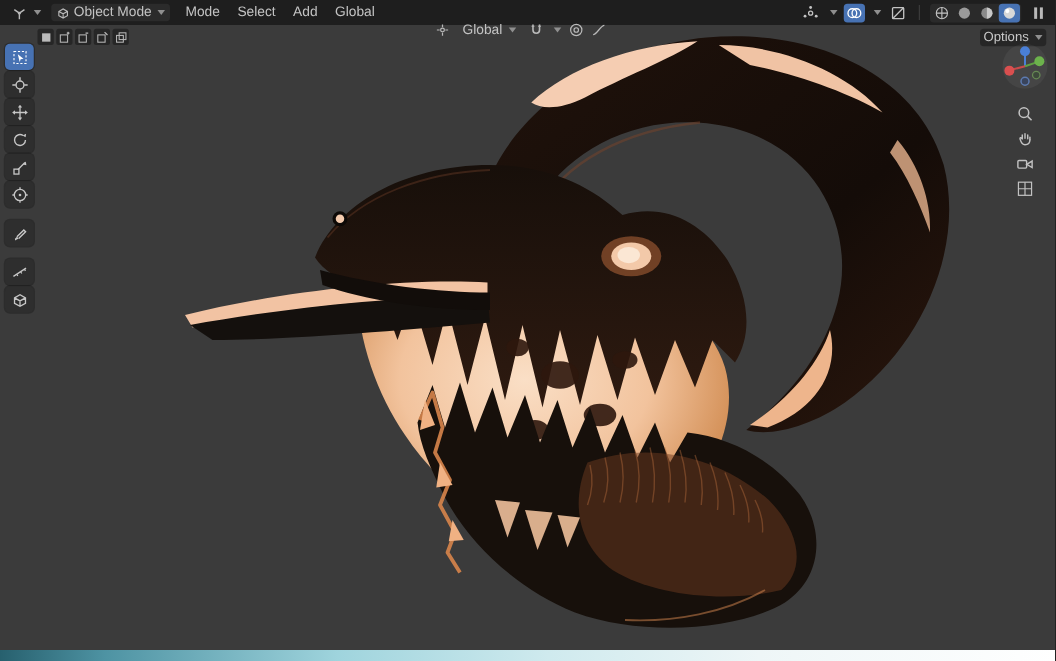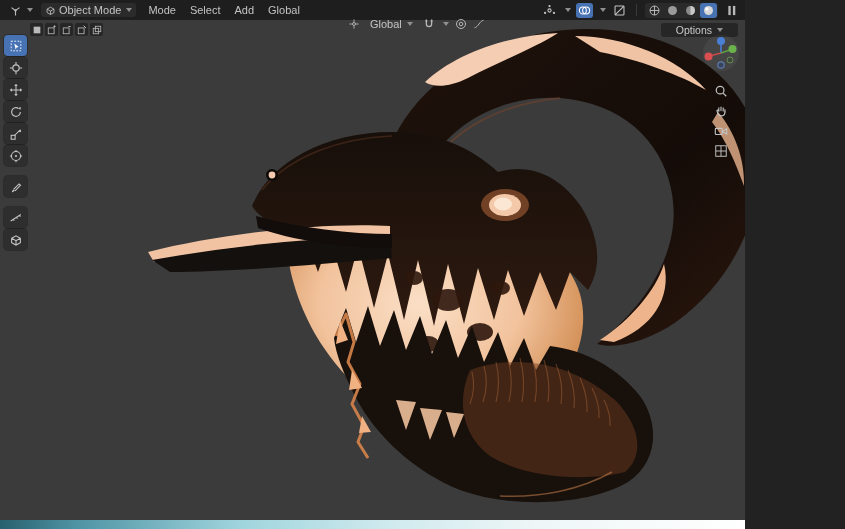--- a/index.html
+++ b/index.html
@@ -1,16 +1,16 @@
 <!DOCTYPE html>
 <html><head>
 <meta charset="utf-8">
 <style>
   html,body{margin:0;padding:0;background:#222;}
-  .app{position:relative;width:745px;height:529px;overflow:hidden;
+  .app{position:relative;width:844px;height:529px;overflow:hidden;
        font-family:"Liberation Sans","DejaVu Sans",sans-serif;
        font-size:11px;color:#c3c3c3;background:#3b3b3b;}
 
   
   .topbar{position:absolute;top:0;left:0;right:0;height:20px;background:#1e1e1e;
           display:flex;align-items:center;padding:0 5px;z-index:10;}
   .hgroup{display:flex;align-items:center;gap:3px;padding:1px 4px;border-radius:3px;cursor:default;}
   .hgroup.pill{background:#2b2b2b;}
   .caret{width:0;height:0;border-left:3px solid transparent;border-right:3px solid transparent;
          border-top:4px solid #8f8f8f;display:inline-block;margin-left:2px;}
@@ -29,21 +29,21 @@
   .viewport{position:absolute;top:20px;left:0;right:0;bottom:9px;background:#3b3b3b;overflow:hidden;}
   .scene{position:absolute;top:0;left:0;z-index:1;}
 
   
   .tool-settings{position:absolute;top:3px;left:30px;display:flex;gap:2px;z-index:5;}
   .ts-btn{width:13px;height:13px;background:#262626;border-radius:2px;display:flex;
           align-items:center;justify-content:center;color:#aaa;}
 
   
   .options{position:absolute;top:3px;right:7px;z-index:5;display:flex;align-items:center;gap:3px;
-           background:rgba(35,35,35,.85);border-radius:3px;padding:1px 15px;font-size:10.5px;color:#c8c8c8;}
+           background:rgba(35,35,35,.85);border-radius:3px;padding:1px 3px;font-size:10.5px;color:#c8c8c8;}
 
   
   .toolbar{position:absolute;top:15px;left:4px;display:flex;flex-direction:column;gap:1px;z-index:5;}
   .tool-btn{width:23px;height:21px;background:#2e2e2e;border-radius:4px;display:flex;
             align-items:center;justify-content:center;color:#c6c6c6;box-shadow:0 0 0 1px rgba(0,0,0,.25);}
   .tool-btn.active{background:#4772b3;color:#fff;}
   .tgap{height:8px;}
 
   
   .nav-stack{position:absolute;top:14px;right:5px;display:flex;flex-direction:column;

